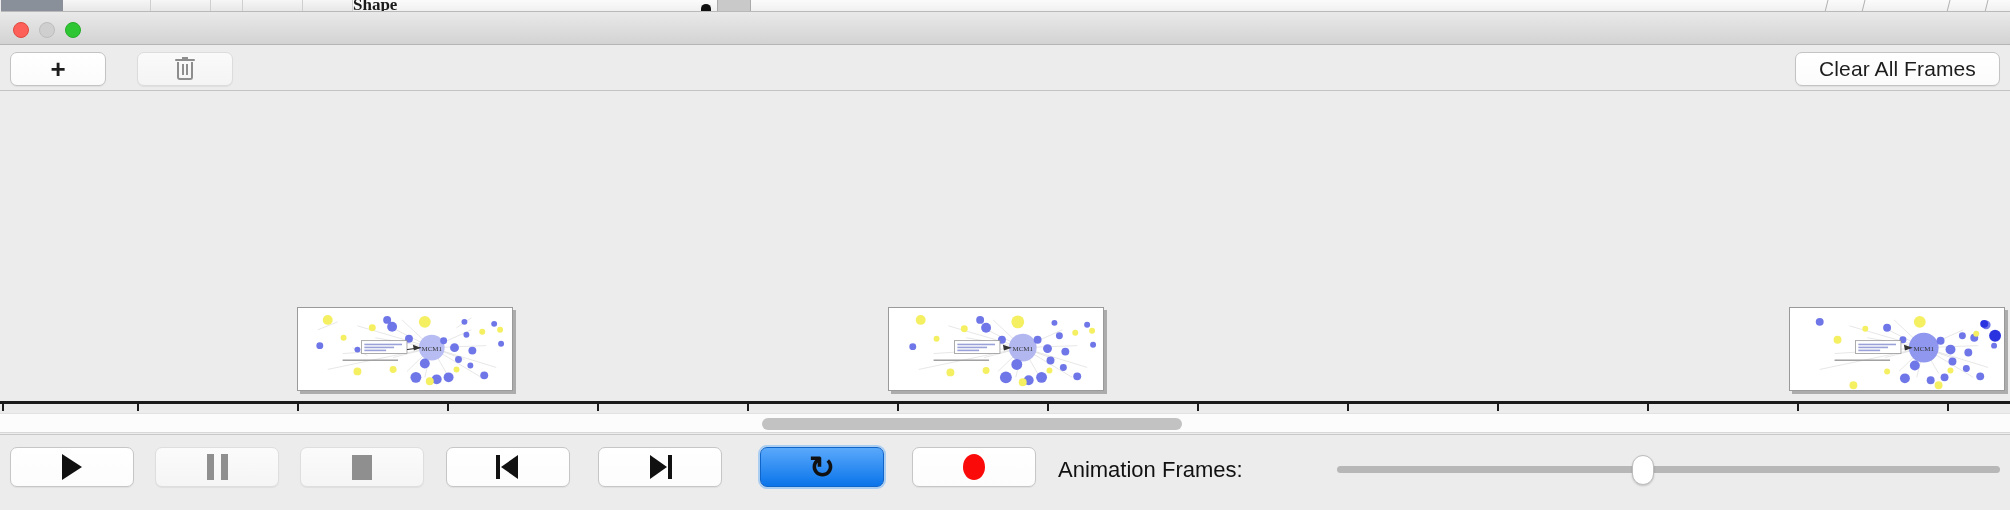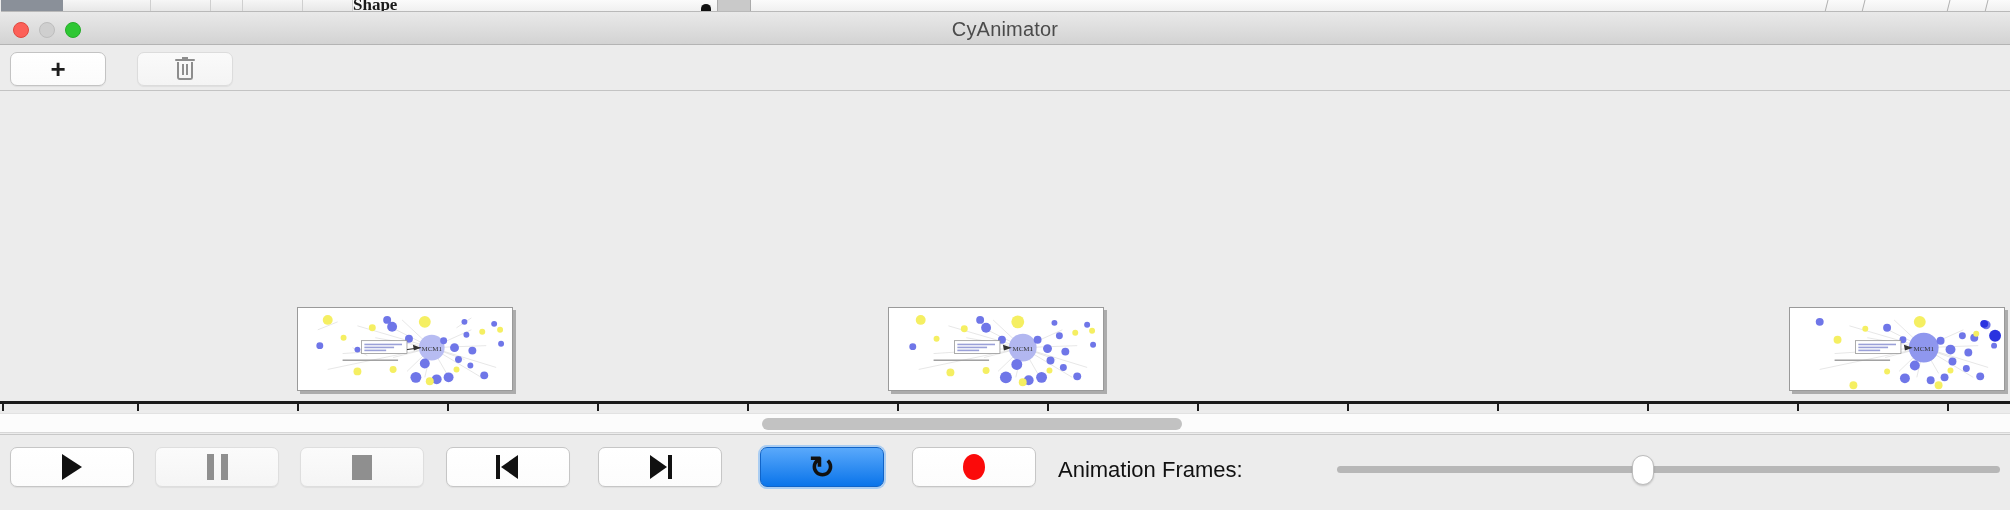--- a/index.html
+++ b/index.html
@@ -225,34 +225,34 @@
     <div class="bg-slash" style="left:1947px;"></div>
     <div class="bg-slash" style="left:1985px;"></div>
   </div>
 
   <div class="titlebar">
     <div class="traffic">
       <span class="dot red"></span>
       <span class="dot yellow"></span>
       <span class="dot green"></span>
     </div>
-    <div class="title">CyAnimator</div>
   </div>
 
   <div class="toolbar">
     <div class="btn" id="btn-add">
       <span class="plus-icon">+</span>
     </div>
     <div class="btn disabled" id="btn-del">
       <span class="trash-icon">
         <i class="handle"></i>
           <i class="lid"></i>
           <i class="can"></i>
       </span>
     </div>
+    <div class="btn" id="btn-clear">Clear All Frames</div>
   </div>
 
   <div class="timeline">
     <div class="timeline-inner">
 
       <div class="frame" style="left:297px;">
         <svg class="net" viewBox="0 0 216 84" preserveAspectRatio="none">
           <g stroke="#cfcfcf" stroke-width="0.5" fill="none">
             <path d="M135 40 L95 20 M135 40 L105 12 M135 40 L175 22 M135 40 L190 38 M135 40 L168 52 M135 40 L150 66 M135 40 L128 70 M135 40 L110 64 M135 40 L96 50 M135 40 L78 30 M135 40 L60 18 M135 40 L45 46 M135 40 L30 62 M135 40 L200 60 M135 40 L185 70 M20 22 L40 14 M55 40 L70 48 M160 20 L175 10"></path>
           </g>

